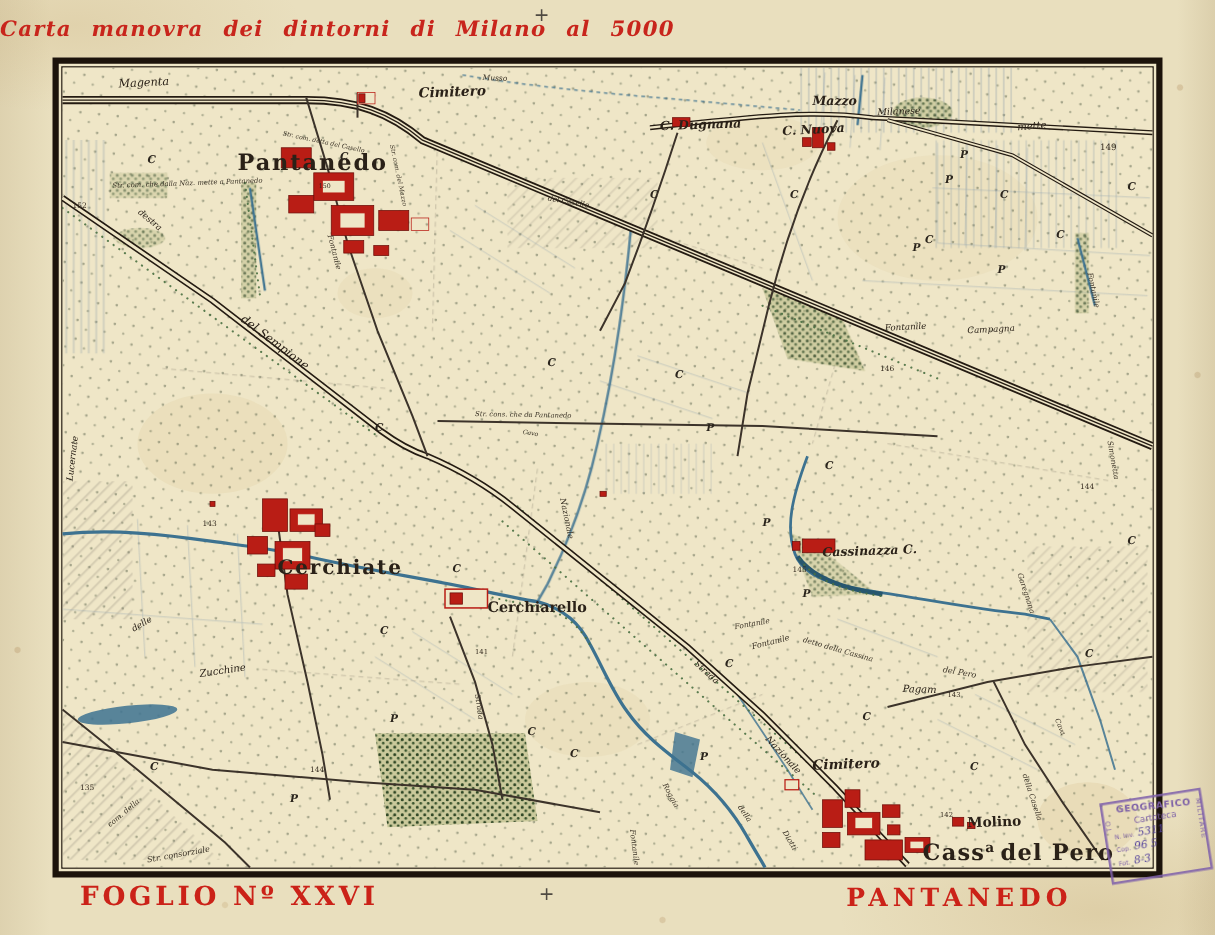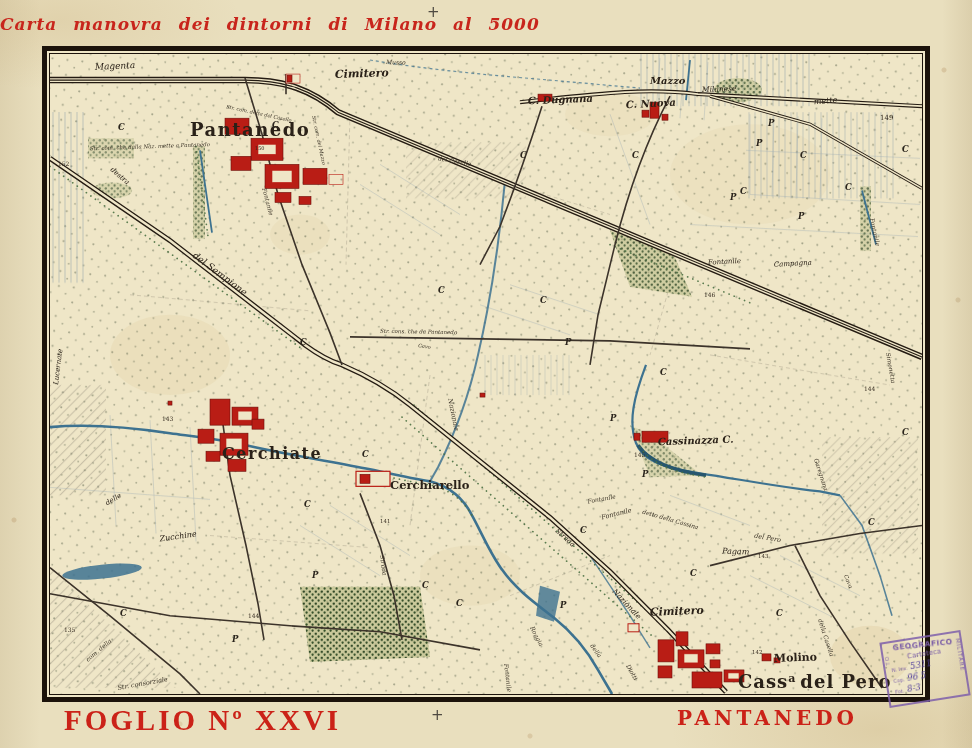--- a/index.html
+++ b/index.html
@@ -22,21 +22,21 @@
     word-spacing:9px;letter-spacing:1px;}
   .cross{position:absolute;color:#4f4a42;font-size:15px;font-family:"DejaVu Sans",sans-serif;font-weight:normal;}
   .cross.top{left:427px;top:3px;}
   .cross.bottom{left:431px;top:706px;}
   .map-frame{position:absolute;left:42px;top:46px;width:888px;height:656px;
     box-sizing:border-box;border:5px solid #1c130b;background:#efe6c7;}
   .map-inner{position:absolute;left:2px;top:2px;right:2px;bottom:2px;
     border:1.5px solid #1c130b;box-sizing:border-box;}
   .map-inner svg{position:absolute;left:0;top:0;width:100%;height:100%;}
   .footer-left{position:absolute;left:64px;top:704px;color:#cb2218;
-    font-size:29px;font-weight:bold;letter-spacing:3px;font-family:Liberation Serif, serif;}
+    font-size:21px;font-weight:bold;letter-spacing:3px;}
   .footer-right{position:absolute;right:114px;top:706px;color:#cb2218;
     font-size:20px;font-weight:bold;letter-spacing:4px;}
   
   text{fill:#2a2118;font-family:"DejaVu Serif",serif;}
   .it{font-style:italic;}
   .tiny{font-style:italic;fill:#3a3226;}
   .name{font-weight:bold;}
   .name-it{font-weight:bold;font-style:italic;}
   .big{font-weight:bold;letter-spacing:1.5px;}
   .num{fill:#33291e;}

